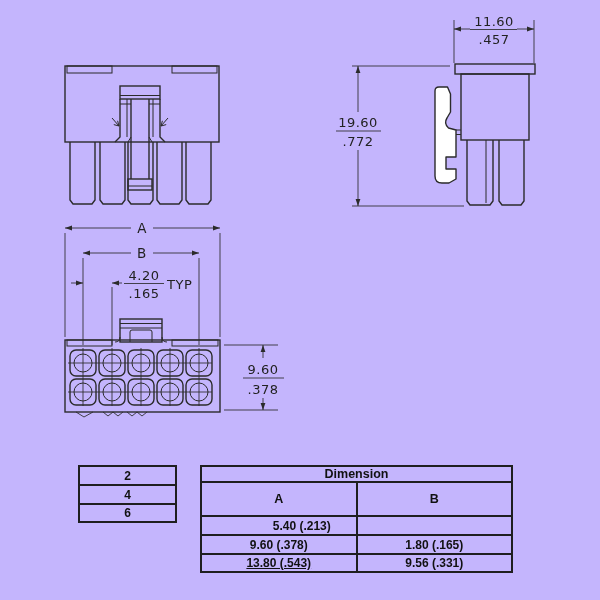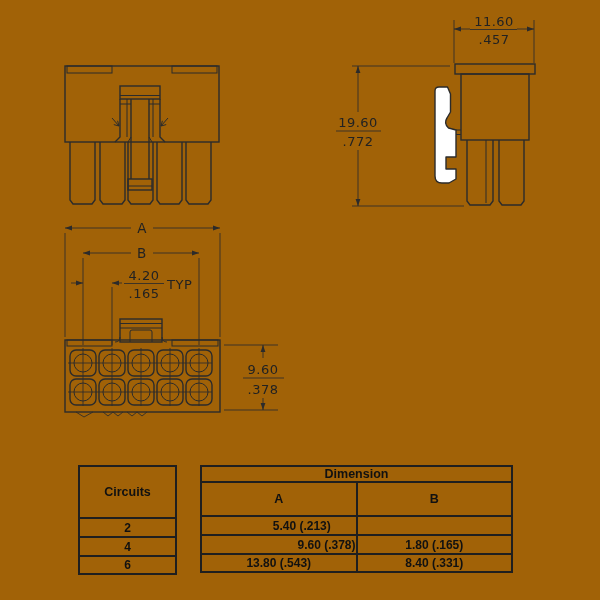--- a/index.html
+++ b/index.html
@@ -1,16 +1,16 @@
 <!DOCTYPE html>
 <html><head>
 <meta charset="utf-8">
 <style>
   html,body{margin:0;padding:0;background:#ffffff;}
-  #stage{position:relative;width:600px;height:600px;background:#a16207;overflow:hidden;
+  #stage{position:relative;width:600px;height:600px;background:#c4b5fd;overflow:hidden;
          font-family:"Liberation Sans", sans-serif;}
   svg{position:absolute;left:0;top:0;}
   svg text{font-family:"DejaVu Sans", sans-serif;font-size:13px;fill:#222;letter-spacing:.5px;}
   svg .lblAB{font-size:13.5px;}
   .outline{fill:none;stroke:#2b2b2b;stroke-width:1.4;stroke-linejoin:miter;}
   .outlineF{fill:#ffffff;stroke:#2b2b2b;stroke-width:1.4;stroke-linejoin:round;}
   .thin{fill:none;stroke:#2b2b2b;stroke-width:1;}
   .xline{fill:none;stroke:#2b2b2b;stroke-width:0.85;}
   .ah{fill:#2b2b2b;stroke:none;}
   
@@ -189,23 +189,20 @@
             <circle class="thin" cx="199" cy="392" r="9" fill="none"></circle>
           </g>
     </g>
 
     <path class="xline" d="M76,412 L84,417 L93,412 M103,412 L108,416 L113,412 L118,416 L123,412 M127,412 L132,416 L137,412 L142,416 L147,412"></path>
   </g>
 </svg>
 
 <table class="dtable" id="circuits-table">
   <tbody>
-        <tr class="hrow">
-          <td style="height:50px;">Circuits</td>
-        </tr>
   <tr>
           <td style="height:17px;">2</td>
         </tr>
   <tr>
           <td style="height:17px;">4</td>
         </tr>
   <tr>
           <td style="height:16px;">6</td>
         </tr>
 </tbody>
@@ -218,22 +215,22 @@
         </tr>
   <tr class="hrow">
     <td style="height:32px;width:155px;">A</td>
     <td style="width:158px;">B</td>
   </tr>
   <tr>
     <td style="height:17px;padding-left:46px;">5.40 (.213)</td>
     <td></td>
   </tr>
   <tr>
-    <td style="height:17px;text-align:right;">9.60 (.378)</td>
+    <td style="height:17px;">9.60 (.378)</td>
     <td>1.80 (.165)</td>
   </tr>
   <tr>
-    <td style="height:16px;">13.80 (.543)</td>
-    <td>8.40 (.331)</td>
+    <td style="height:16px;text-decoration:underline;">13.80 (.543)</td>
+    <td>9.56 (.331)</td>
   </tr>
 </tbody>
     </table>
 </div>
 
 </body></html>

